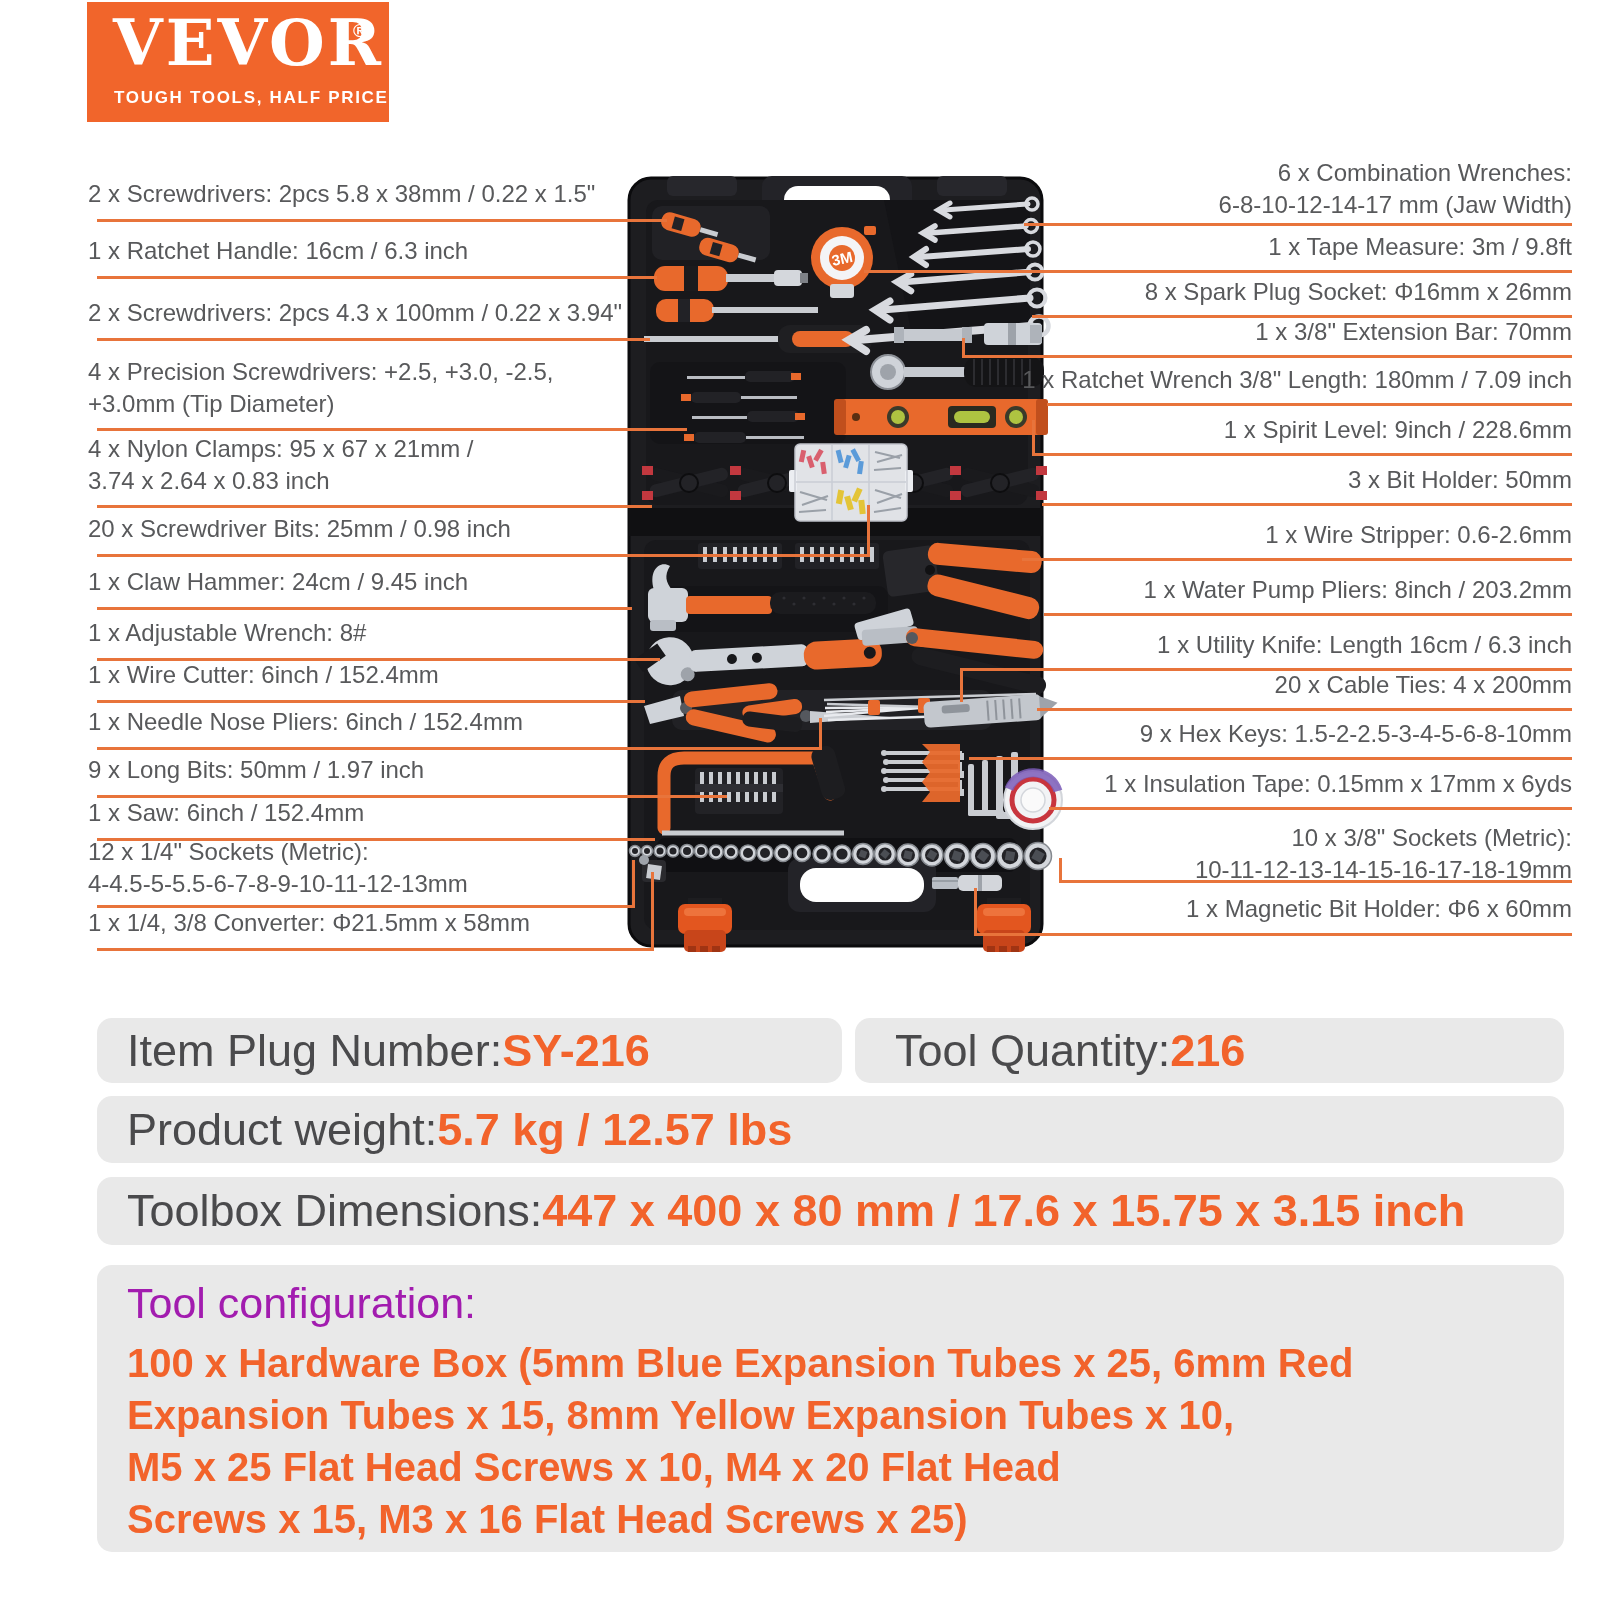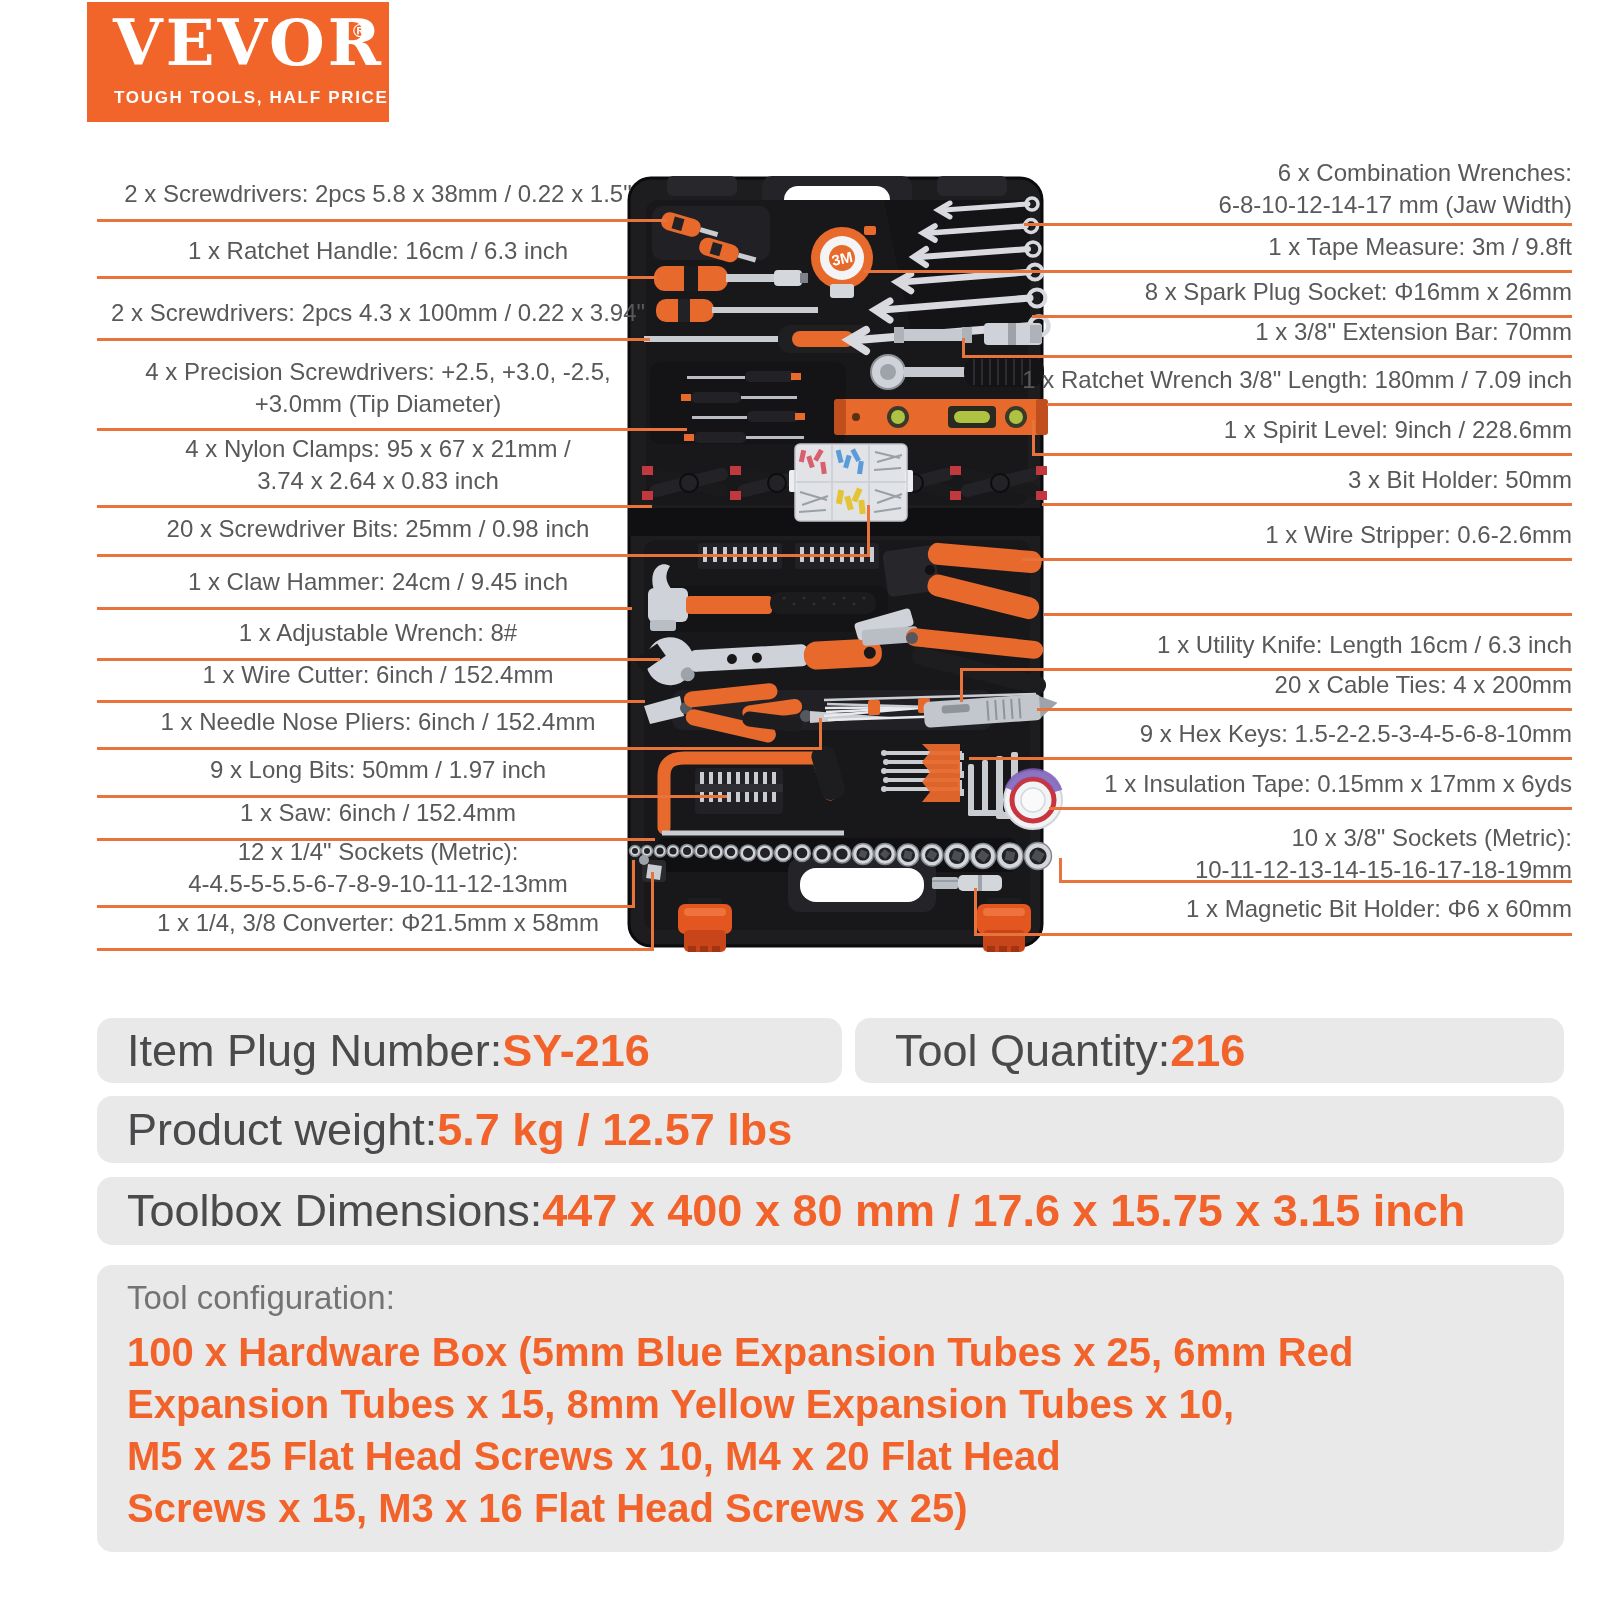--- a/index.html
+++ b/index.html
@@ -7,30 +7,30 @@
          font-family:"Liberation Sans",sans-serif;margin-left:32px;}
   
   .logo{position:absolute;left:55px;top:2px;width:302px;height:120px;background:#F1652B;}
   .logo .brand{position:absolute;left:26px;top:8px;color:#fff;font-family:"DejaVu Serif",serif;
     font-weight:800;font-size:64px;letter-spacing:3px;line-height:66px;}
   .logo .reg{position:absolute;left:266px;top:18px;color:#fff;font-size:19px;font-weight:700;}
   .logo .tagline{position:absolute;left:27px;top:86px;color:#fff;font-size:17px;font-weight:700;
     letter-spacing:1.7px;white-space:nowrap;}
   
   .co{position:absolute;width:560px;color:#58595B;font-size:24px;line-height:32px;white-space:pre-line;}
-  .co.l{left:66px;text-align:center;}
+  .co.l{left:56px;text-align:left;}
   .co.r{left:980px;text-align:right;}
   .hline{position:absolute;height:3px;background:#E8743B;}
   .vline{position:absolute;width:3px;background:#E8743B;}
   
   .bar{position:absolute;background:#E9E9E9;border-radius:15px;display:flex;align-items:center;
        padding-left:30px;box-sizing:border-box;font-size:45px;color:#4A4A4C;white-space:nowrap;}
   .bar .bv{color:#F2632B;font-weight:700;}
   .bar.block{display:block;padding-top:14px;white-space:normal;}
-  .bar.block .cfg-label{font-size:33px;color:#737373;}
+  .bar.block .cfg-label{font-size:43px;color:#a21caf;}
   .bar.block .cfg-value{margin-top:9px;font-size:40px;line-height:52px;color:#F2632B;
        font-weight:700;white-space:pre-line;}
   svg text{font-family:"Liberation Sans",sans-serif;}
 </style>
 </head>
 <body>
 
 <div class="stage">
 
   <div class="logo">
@@ -533,20 +533,21 @@
 
   <div class="co r" style="top:157px"><span>6 x Combination Wrenches:
 6-8-10-12-14-17 mm (Jaw Width)</span></div>
   <div class="co r" style="top:231px"><span>1 x Tape Measure: 3m / 9.8ft</span></div>
   <div class="co r" style="top:276px"><span>8 x Spark Plug Socket: Φ16mm x 26mm</span></div>
   <div class="co r" style="top:316px"><span>1 x 3/8" Extension Bar: 70mm</span></div>
   <div class="co r" style="top:364px"><span>1 x Ratchet Wrench 3/8" Length: 180mm / 7.09 inch</span></div>
   <div class="co r" style="top:414px"><span>1 x Spirit Level: 9inch / 228.6mm</span></div>
   <div class="co r" style="top:464px"><span>3 x Bit Holder: 50mm</span></div>
   <div class="co r" style="top:519px"><span>1 x Wire Stripper: 0.6-2.6mm</span></div>
+  <div class="co r" style="top:574px"><span>1 x Water Pump Pliers: 8inch / 203.2mm</span></div>
   <div class="co r" style="top:629px"><span>1 x Utility Knife: Length 16cm / 6.3 inch</span></div>
   <div class="co r" style="top:669px"><span>20 x Cable Ties: 4 x 200mm</span></div>
   <div class="co r" style="top:718px"><span>9 x Hex Keys: 1.5-2-2.5-3-4-5-6-8-10mm</span></div>
   <div class="co r" style="top:768px"><span>1 x Insulation Tape: 0.15mm x 17mm x 6yds</span></div>
   <div class="co r" style="top:822px"><span>10 x 3/8" Sockets (Metric):
 10-11-12-13-14-15-16-17-18-19mm</span></div>
   <div class="co r" style="top:893px"><span>1 x Magnetic Bit Holder: Φ6 x 60mm</span></div>
 
   <div class="hline" style="left:992px;top:223px;width:548px"></div>
   <div class="hline" style="left:832px;top:270px;width:708px"></div>

